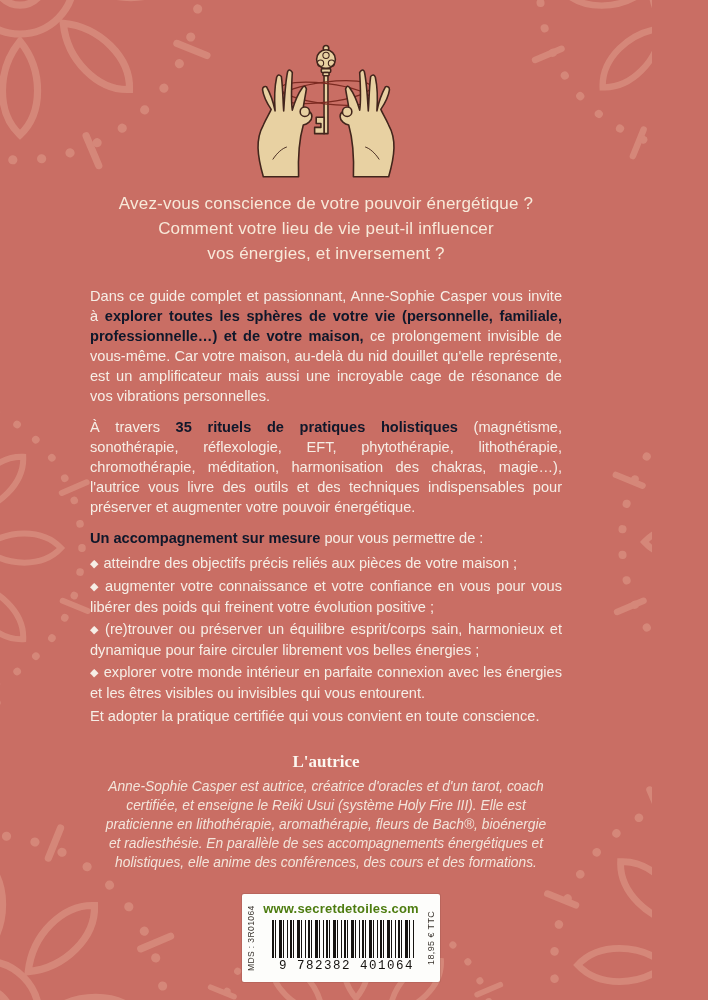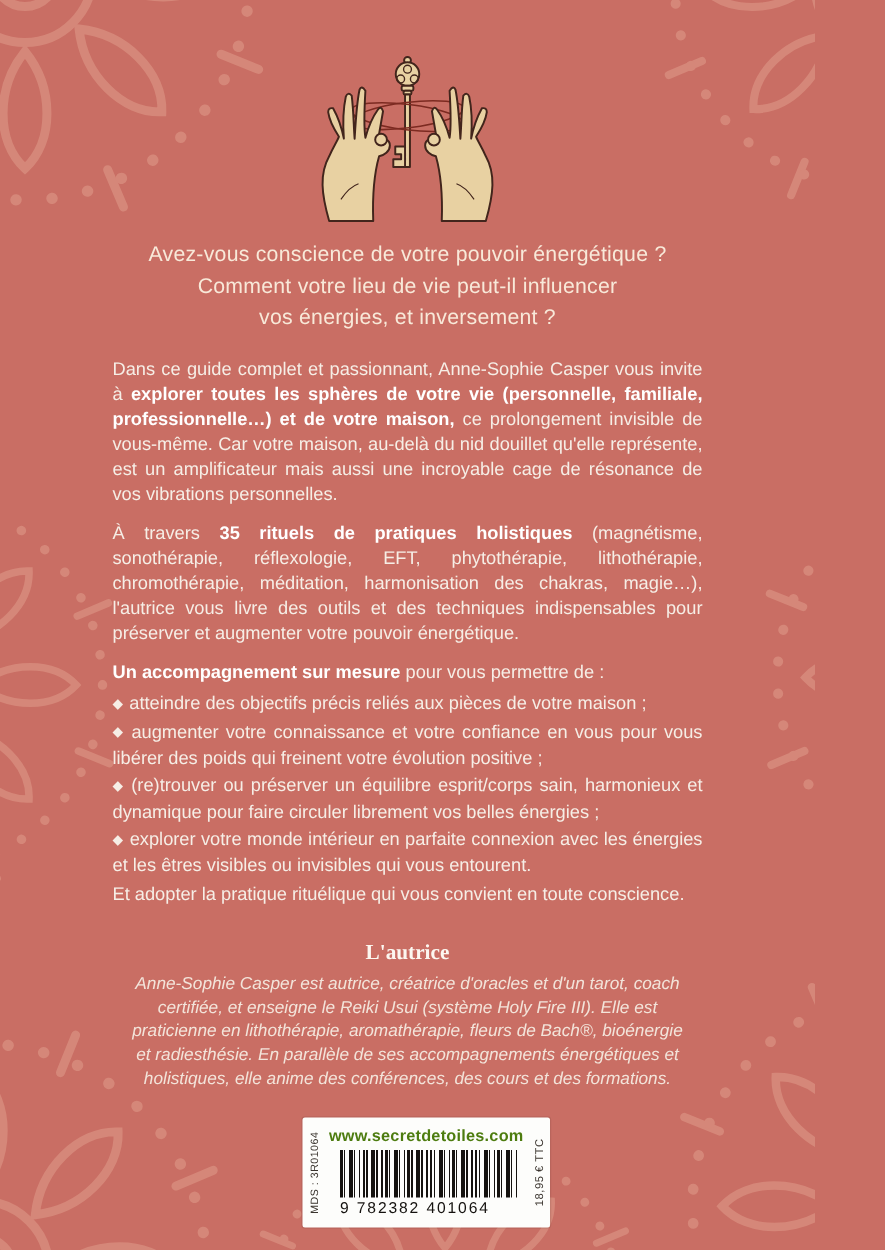--- a/index.html
+++ b/index.html
@@ -19,21 +19,21 @@
     margin-top:12px;text-align:center;
     font-size:17px;line-height:25px;letter-spacing:.2px;
     color:#f8e9d9;
   }
 
   .col{width:472px;margin:0 auto;text-align:justify;font-size:14.6px;line-height:20px;color:#f6eee6;}
   .col p{margin:0;}
   .p-intro{margin-top:20px !important;}
   .p-rituals{margin-top:11px !important;}
   .p-accomp{margin-top:11px !important;}
-  b,.bld{font-weight:bold;color:#ffffff;}
+  b,.bld{font-weight:bold;color:#0f172a;}
 
   ul.benefits{list-style:none;margin:5px 0 0 0;padding:0;}
   ul.benefits li{margin-top:2px;}
   .diamond{font-size:11px;margin-right:5px;position:relative;top:-1px;}
   .closing{margin-top:3px !important;}
 
   .author-title{margin-top:26px;text-align:center;font-weight:bold;font-size:17px;color:#fcf7f0;font-family:Liberation Serif, serif;}
   .author-bio{
     width:452px;margin:5px auto 0;text-align:center;
     font-style:italic;font-size:13.8px;line-height:19px;color:#f3e4da;
@@ -48,21 +48,21 @@
   .bc-site{margin-top:7px;text-align:center;font-weight:bold;font-size:13px;letter-spacing:.2px;color:#4d7c0f;}
   .bc-bars{
     margin:4px 26px 0 30px;height:38px;
     background:repeating-linear-gradient(90deg,
       #15120f 0px,#15120f 2px,#fdfdfb 2px,#fdfdfb 3px,
       #15120f 3px,#15120f 4px,#fdfdfb 4px,#fdfdfb 7px,
       #15120f 7px,#15120f 10px,#fdfdfb 10px,#fdfdfb 11px,
       #15120f 11px,#15120f 12px,#fdfdfb 12px,#fdfdfb 15px,
       #15120f 15px,#15120f 16px,#fdfdfb 16px,#fdfdfb 18px);
   }
-  .bc-digits{margin:1px 19px 0 30px;text-align:left;font-family:Liberation Sans, sans-serif;font-size:12.5px;letter-spacing:1.5px;color:#15120f;}
+  .bc-digits{margin:1px 19px 0 30px;text-align:center;font-family:Liberation Mono, monospace;font-size:12.5px;letter-spacing:1.5px;color:#15120f;}
   .bc-vert{
     position:absolute;top:6px;bottom:6px;display:flex;align-items:center;justify-content:center;
     writing-mode:vertical-rl;transform:rotate(180deg);
     font-size:8.5px;color:#3a342e;letter-spacing:.4px;
   }
   .bc-mds{left:4px;}
   .bc-price{right:4px;font-size:9px;}
 </style>
 </head>
 <body>
@@ -156,21 +156,21 @@
 
       <p class="p-accomp"><b>Un accompagnement sur mesure</b><span> pour vous permettre de :</span></p>
 
       <ul class="benefits">
         <li><span class="diamond">◆</span><span>atteindre des objectifs précis reliés aux pièces de votre maison ;</span></li>
         <li><span class="diamond">◆</span><span>augmenter votre connaissance et votre confiance en vous pour vous libérer des poids qui freinent votre évolution positive ;</span></li>
         <li><span class="diamond">◆</span><span>(re)trouver ou préserver un équilibre esprit/corps sain, harmonieux et dynamique pour faire circuler librement vos belles énergies ;</span></li>
         <li><span class="diamond">◆</span><span>explorer votre monde intérieur en parfaite connexion avec les énergies et les êtres visibles ou invisibles qui vous entourent.</span></li>
       </ul>
 
-      <p class="closing">Et adopter la pratique rituélique qui vous convient en toute conscience.</p>
+      <p class="closing">Et adopter la pratique certifiée qui vous convient en toute conscience.</p>
     </div>
 
     <div class="author-title">L'autrice</div>
     <div class="author-bio">Anne-Sophie Casper est autrice, créatrice d'oracles et d'un tarot, coach certifiée, et enseigne le Reiki Usui (système Holy Fire III). Elle est praticienne en lithothérapie, aromathérapie, fleurs de Bach®, bioénergie et radiesthésie. En parallèle de ses accompagnements énergétiques et holistiques, elle anime des conférences, des cours et des formations.</div>
   </div>
 
   <div class="barcode-box">
     <div class="bc-site">www.secretdetoiles.com</div>
     <div class="bc-bars"></div>
     <div class="bc-digits">9 782382 401064</div>

